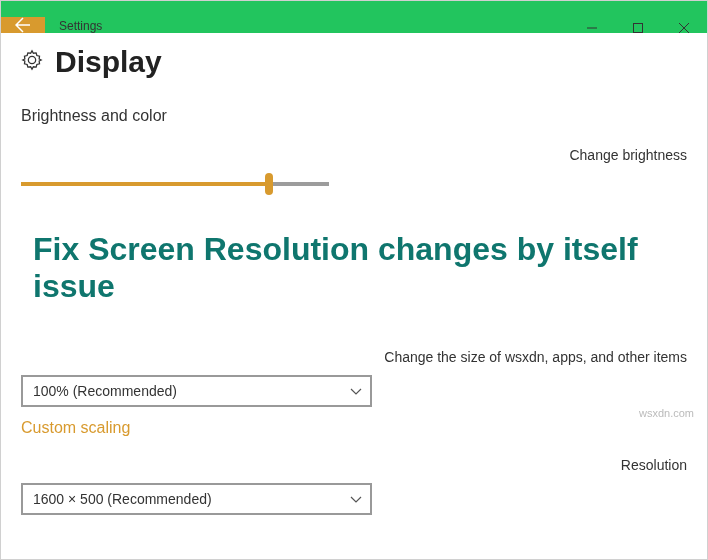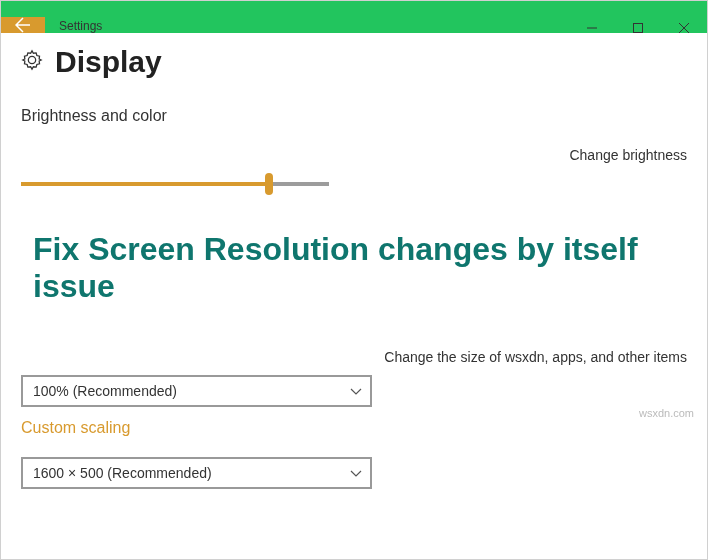--- a/index.html
+++ b/index.html
@@ -200,20 +200,21 @@
 
   <div class="dropdown">
     <span>100% (Recommended)</span>
     <svg viewBox="0 0 12 12">
         <path d="M1 4 L6 9 L11 4" stroke="#555" stroke-width="1.2" fill="none"></path>
       </svg>
   </div>
 
   <div class="link-text">Custom scaling</div>
 
+  <div class="field-label">Resolution</div>
 
   <div class="dropdown">
     <span>1600 × 500 (Recommended)</span>
     <svg viewBox="0 0 12 12">
         <path d="M1 4 L6 9 L11 4" stroke="#555" stroke-width="1.2" fill="none"></path>
       </svg>
   </div>
 
 </div>
 

